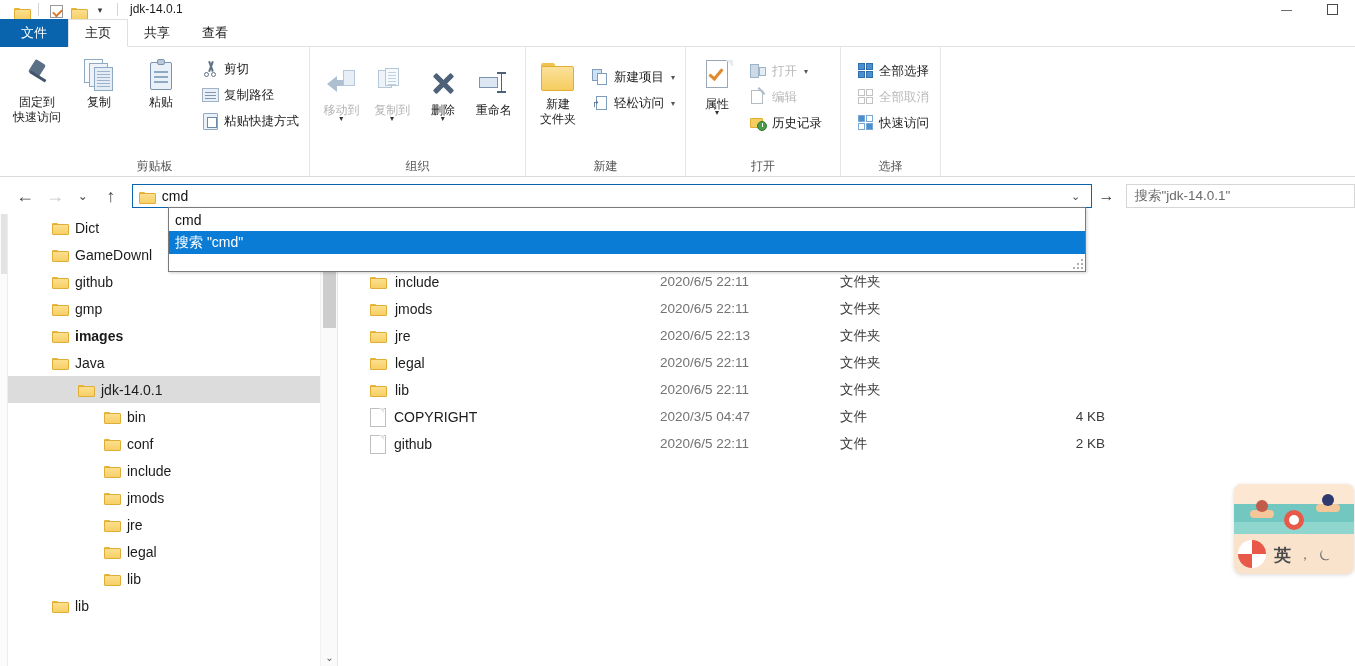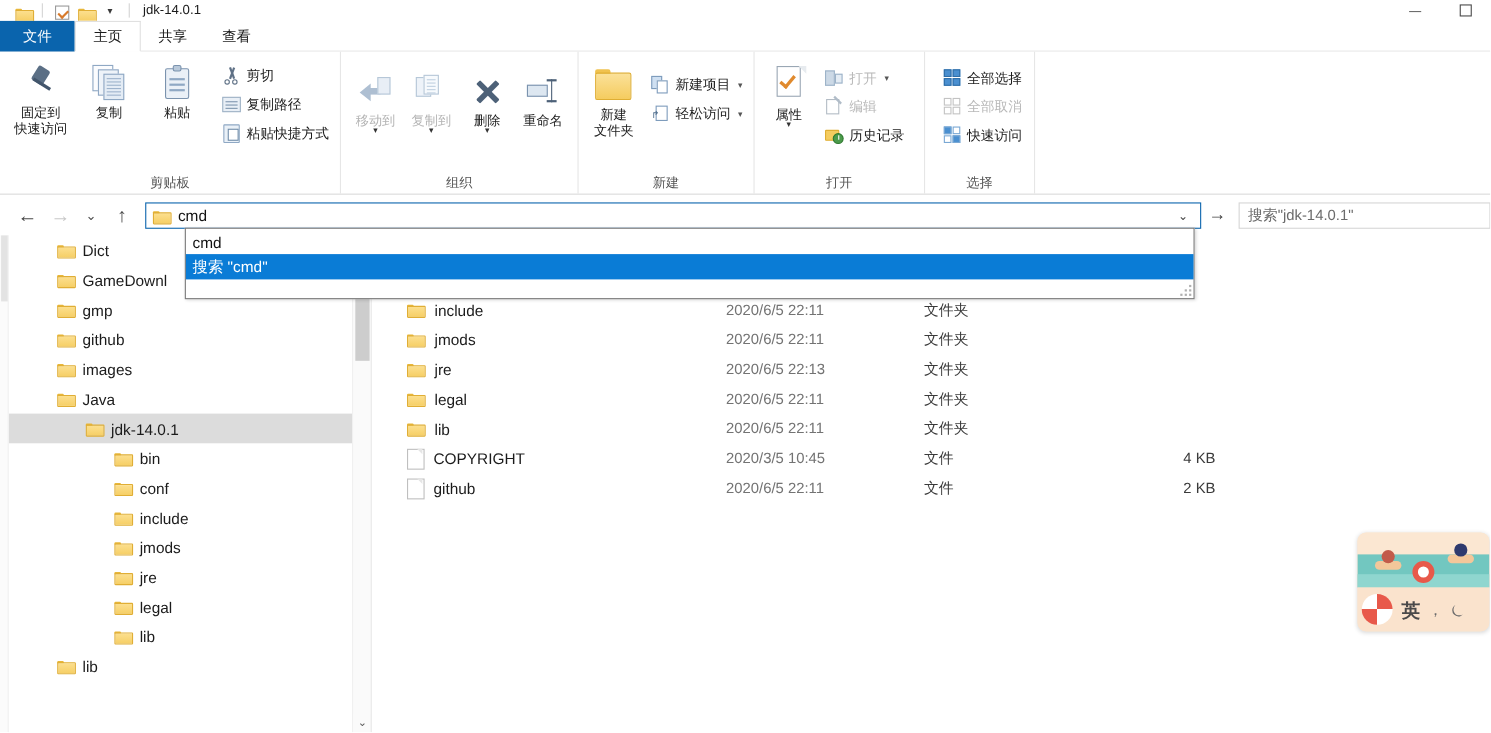--- a/index.html
+++ b/index.html
@@ -675,27 +675,27 @@
           <div class="tnode" style="padding-left: 44px;">
             <span class="folder-sm tfolder"></span>
             <span>Dict</span>
           </div>
           <div class="tnode" style="padding-left: 44px;">
             <span class="folder-sm tfolder"></span>
             <span>GameDownl</span>
           </div>
           <div class="tnode" style="padding-left: 44px;">
             <span class="folder-sm tfolder"></span>
+            <span>github</span>
+          </div>
+          <div class="tnode" style="padding-left: 44px;">
+            <span class="folder-sm tfolder"></span>
             <span>gmp</span>
           </div>
-          <div class="tnode" style="padding-left: 44px;">
-            <span class="folder-sm tfolder"></span>
-            <span>github</span>
-          </div>
-          <div class="tnode" style="padding-left: 44px;">
+          <div class="tnode" style="padding-left: 44px; font-weight: bold;">
             <span class="folder-sm tfolder"></span>
             <span>images</span>
           </div>
           <div class="tnode" style="padding-left: 44px;">
             <span class="folder-sm tfolder"></span>
             <span>Java</span>
           </div>
           <div class="tnode sel" style="padding-left: 70px;">
             <span class="folder-sm tfolder"></span>
             <span>jdk-14.0.1</span>
@@ -804,21 +804,21 @@
             </div>
             <div class="fdate">2020/6/5 22:11</div>
             <div class="ftype">文件夹</div>
             <div class="fsize"></div>
           </div>
           <div class="frow">
             <div class="fname">
               <span class="doc-ico fico"></span>
               <span>COPYRIGHT</span>
             </div>
-            <div class="fdate">2020/3/5 10:45</div>
+            <div class="fdate">2020/3/5 04:47</div>
             <div class="ftype">文件</div>
             <div class="fsize">4 KB</div>
           </div>
           <div class="frow">
             <div class="fname">
               <span class="doc-ico fico"></span>
               <span>github</span>
             </div>
             <div class="fdate">2020/6/5 22:11</div>
             <div class="ftype">文件</div>

